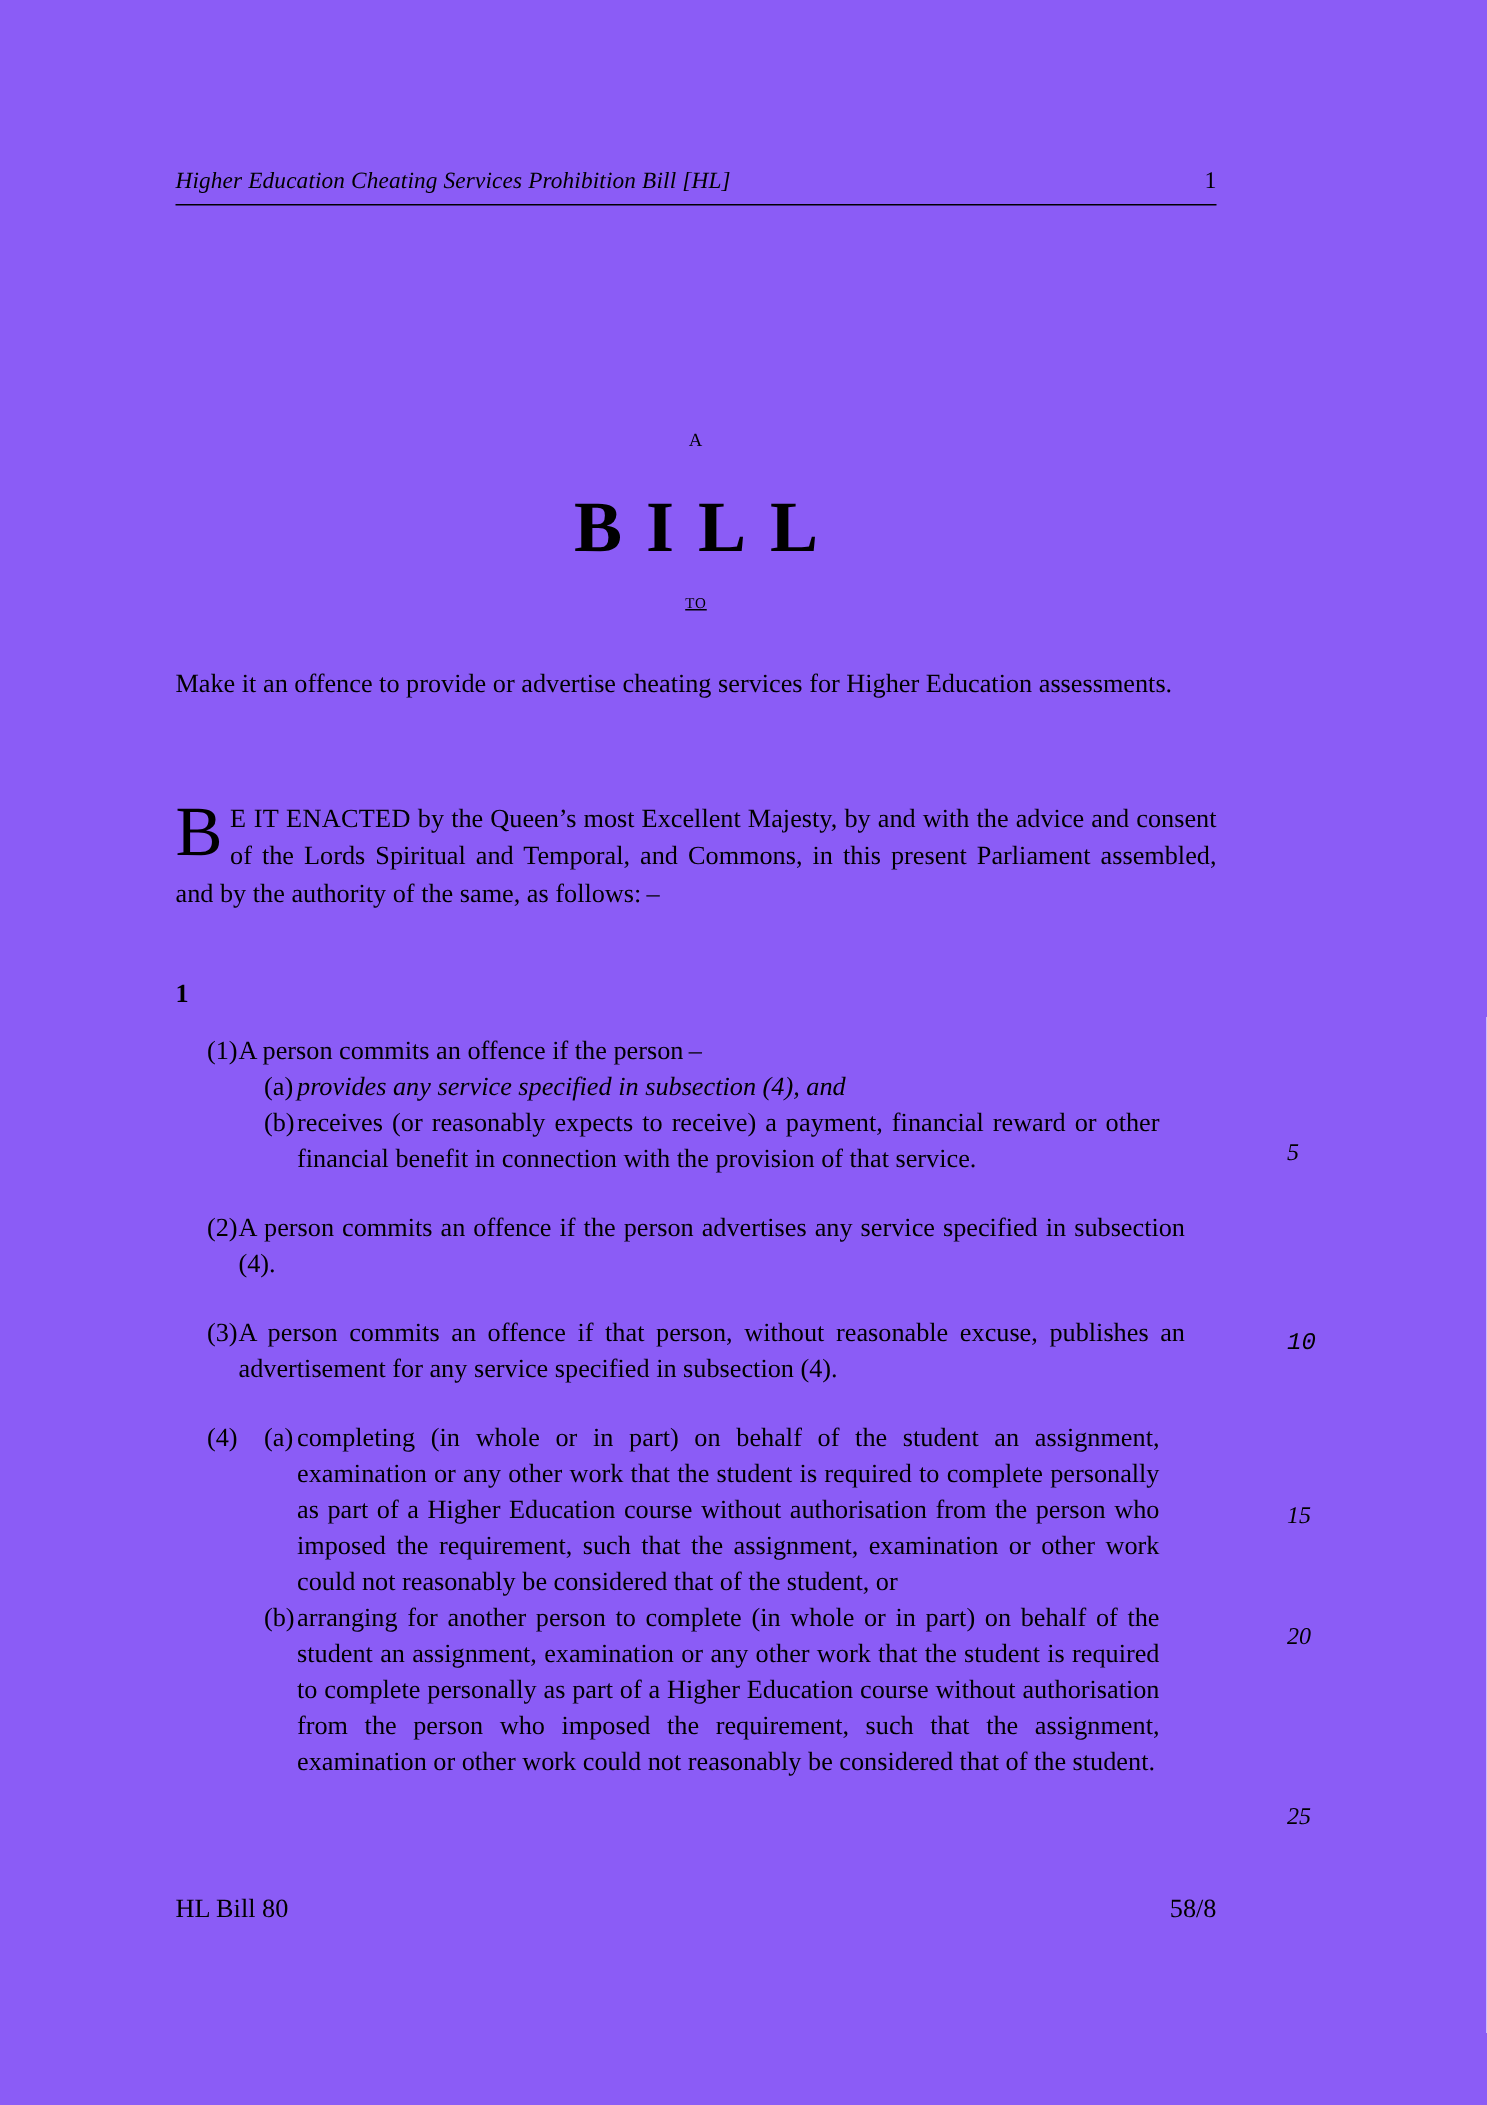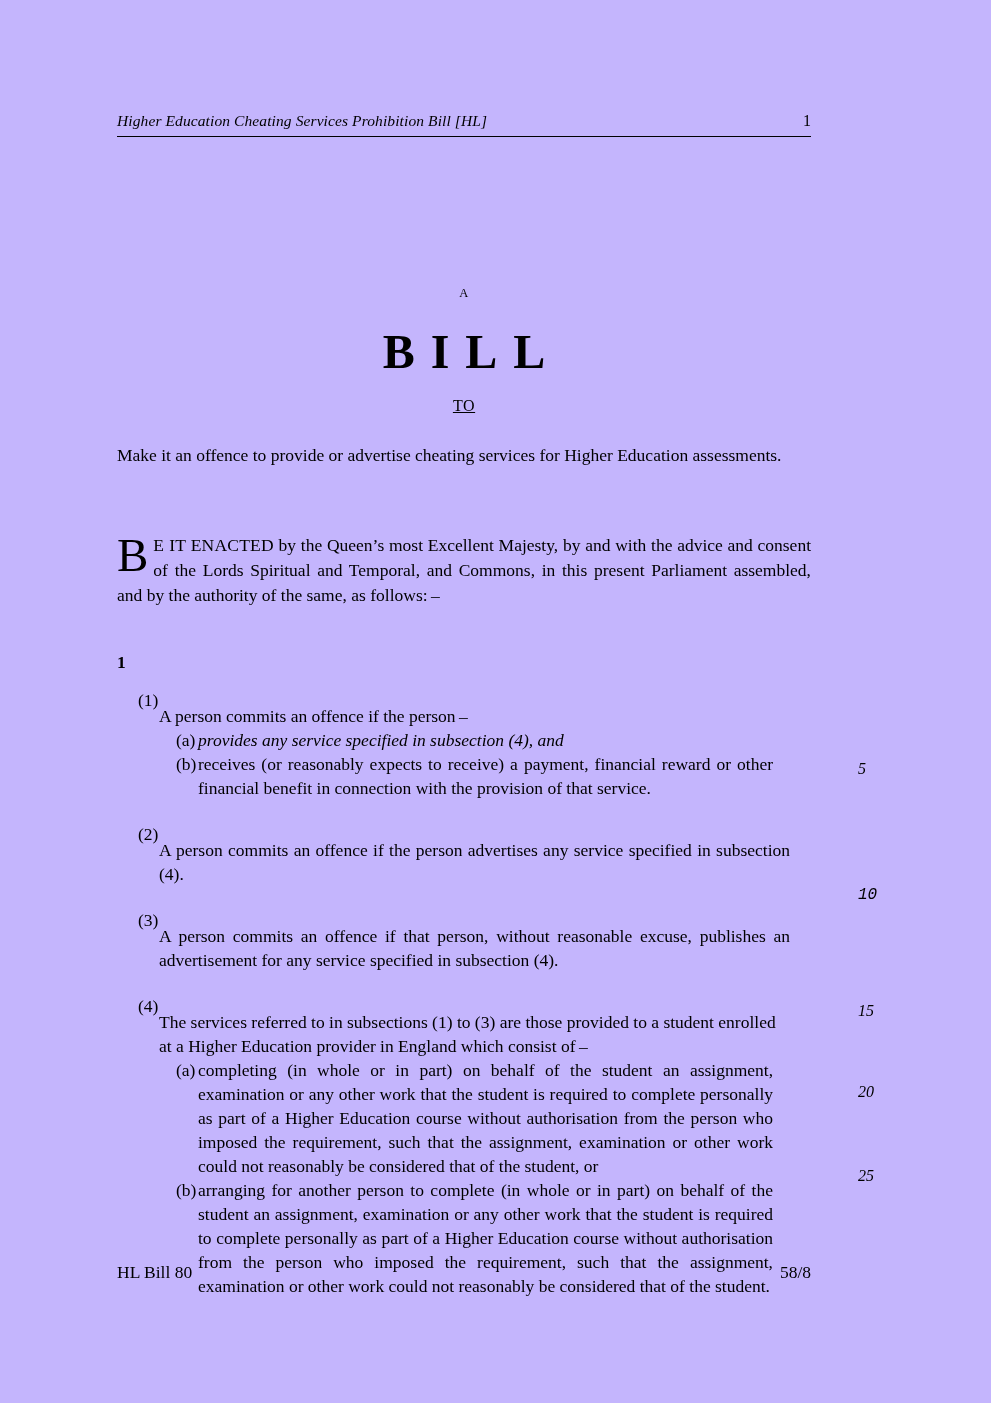--- a/index.html
+++ b/index.html
@@ -8,21 +8,21 @@
     background: #ffffff;
   }
   body {
     font-family: "Liberation Serif", "DejaVu Serif", serif;
     color: #000000;
   }
   .page {
     position: relative;
     width: 991px;
     height: 1403px;
-    background: #c4b5fd;
+    background: #8b5cf6;
     overflow: hidden;
   }
 
   
   .running-header {
     position: absolute;
     left: 117px;
     top: 112px;
     width: 694px;
     display: flex;
@@ -65,21 +65,21 @@
   .title-bill {
     font-size: 48px;
     font-weight: 700;
     letter-spacing: 16px;
     line-height: 1;
     padding-left: 16px;
     margin-bottom: 22px;
     margin-top: 28px;
   }
   .title-to {
-    font-size: 16px;
+    font-size: 10px;
     letter-spacing: 0.6px;
     line-height: 1;
     text-decoration: underline;
   }
 
   
   .long-title {
     position: absolute;
     left: 117px;
     top: 443px;
@@ -160,21 +160,20 @@
   }
   .subsection-body {
     flex: 0 0 631px;
     width: 631px;
   }
   .subsection-text {
     font-size: 17.5px;
     line-height: 24px;
     text-align: justify;
     text-justify: inter-word;
-    margin-top: 16px;
   }
   .subsection-text.nojustify {
     text-align: left;
   }
 
   .para {
     position: relative;
     display: flex;
     margin-top: 0px;
   }
@@ -276,40 +275,39 @@
     <div class="subsection" style="margin-top:22px;">
       <div class="subsection-number">(3)</div>
       <div class="subsection-body">
         <div class="subsection-text">A person commits an offence if that person, without reasonable excuse, publishes an advertisement for any service specified in subsection (4).</div>
       </div>
     </div>
 
     <div class="subsection" style="margin-top:22px;">
       <div class="subsection-number">(4)</div>
       <div class="subsection-body">
-        <div class="subsection-text nojustify">The services referred to in subsections (1) to (3) are those provided to a student enrolled at a Higher Education provider in England which consist of –</div>
 
         <div class="para">
           <div class="para-number">(a)</div>
           <div class="para-text">completing (in whole or in part) on behalf of the student an assignment, examination or any other work that the student is required to complete personally as part of a Higher Education course without authorisation from the person who imposed the requirement, such that the assignment, examination or other work could not reasonably be considered that of the student, or</div>
         </div>
 
         <div class="para">
           <div class="para-number">(b)</div>
           <div class="para-text">arranging for another person to complete (in whole or in part) on behalf of the student an assignment, examination or any other work that the student is required to complete personally as part of a Higher Education course without authorisation from the person who imposed the requirement, such that the assignment, examination or other work could not reasonably be considered that of the student.</div>
         </div>
       </div>
     </div>
 
   </div>
 
   <div class="line-number" style="top:757px;">5</div>
   <div class="line-number" style="top:883px;font-family:Liberation Mono, monospace;">10</div>
   <div class="line-number" style="top:999px;">15</div>
   <div class="line-number" style="top:1080px;">20</div>
-  <div class="line-number" style="top:1164px;">25</div>
+  <div class="line-number" style="top:1200px;">25</div>
 
   <div class="footer">
     <span>HL Bill 80</span>
     <span>58/8</span>
   </div>
 
 </div>
 
 </body></html>

